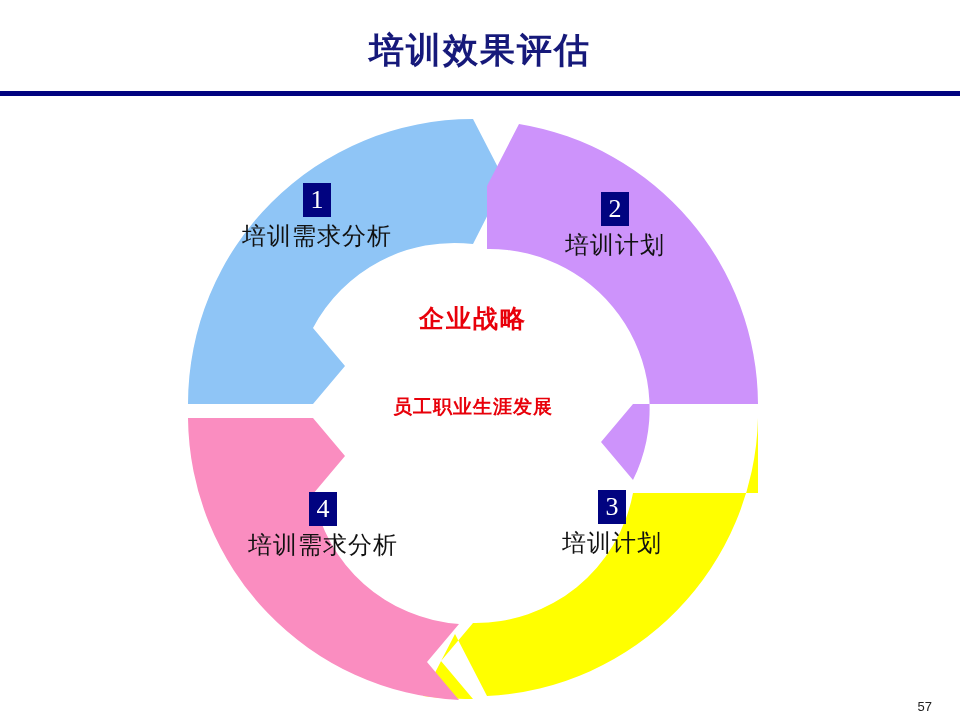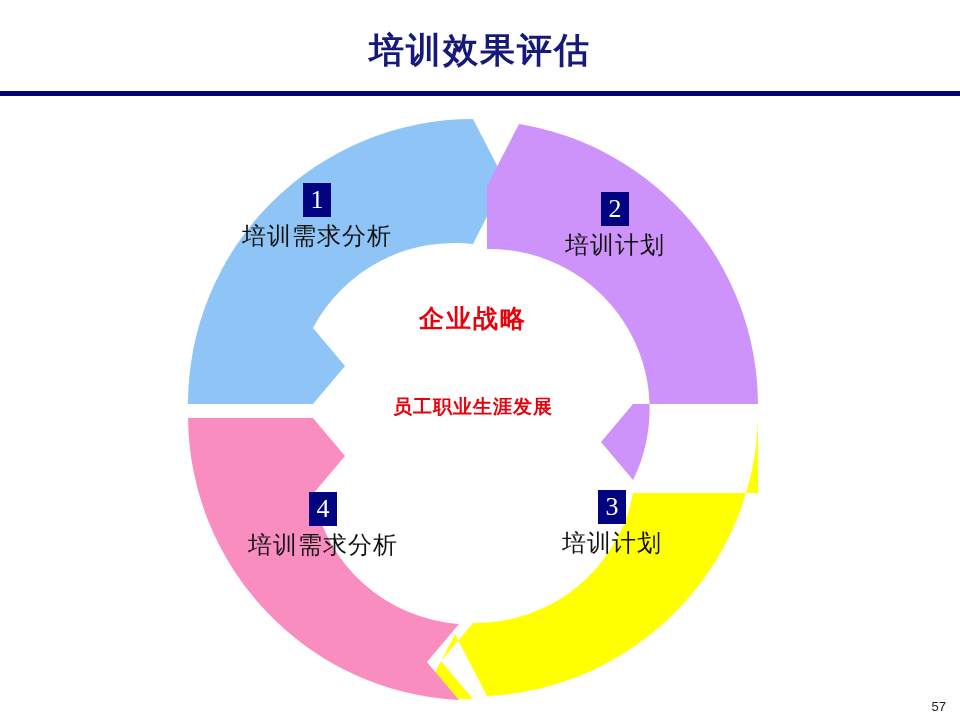--- a/index.html
+++ b/index.html
@@ -105,21 +105,21 @@
     font-weight: bold;
     color: #e8000a;
     white-space: nowrap;
   }
   .center-line-1 { font-size: 25px; letter-spacing: 2px; }
   .center-line-2 { font-size: 19px; letter-spacing: 1px; margin-top: 59px; }
 
   
   .page-number {
     position: absolute;
-    right: 14px;
+    right: 28px;
     bottom: 6px;
     font-family: "Liberation Sans", sans-serif;
     font-size: 13px;
     color: #222222;
   }
 </style>
 </head>
 <body>
 
 <div class="slide-title">培训效果评估</div>

